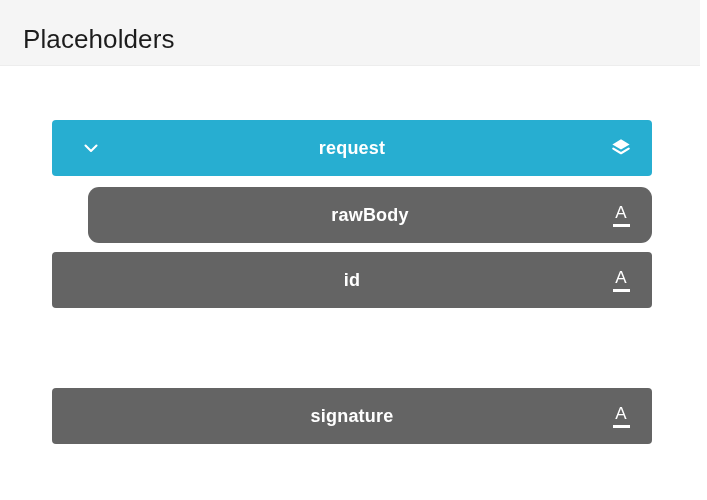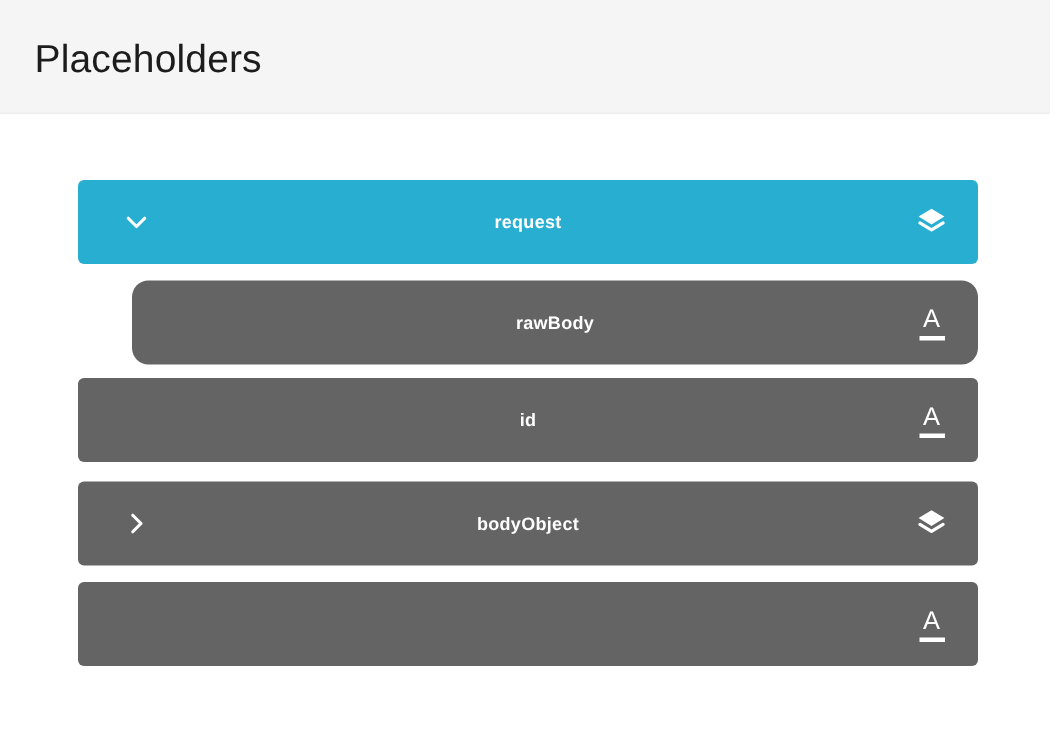--- a/index.html
+++ b/index.html
@@ -13,21 +13,21 @@
     font-family: "Liberation Sans", sans-serif;
     overflow: hidden;
   }
 
   
   .app-header {
     position: absolute;
     left: 0;
     top: 0;
     width: 700px;
-    height: 76px;
+    height: 66px;
     background: #f5f5f5;
     border-bottom: 1px solid #ededed;
     box-sizing: border-box;
   }
   .app-header .title {
     position: absolute;
     left: 23px;
     top: 24px;
     font-size: 26px;
     font-weight: 400;
@@ -58,21 +58,21 @@
     justify-content: center;
     cursor: pointer;
   }
   .node.level-0 { left: 52px; }
   .node.level-1 { left: 88px; }
 
   .node.kind-object   { background: #27aed1; }
   .node.kind-default  { background: #646464; }
 
   .node-label {
-    font-size: 12px;
+    font-size: 18px;
     font-weight: bold;
     color: #ffffff;
     letter-spacing: 0.2px;
     white-space: nowrap;
     text-align: center;
   }
 
   
   .toggle {
     position: absolute;
@@ -151,35 +151,22 @@
     </div>
     <div class="node level-0 kind-default" style="top: 175px;">
       <span class="node-label">id</span>
       <span class="type-icon">
         <span class="letter-a-wrap">
           <span class="letter-a">A</span>
           <span class="letter-a-bar"></span>
         </span>
       </span>
     </div>
-    <div class="node level-0 kind-default" style="top: 244px;">
-      <span class="toggle">
-        <svg width="20" height="20" viewBox="0 0 20 20" aria-hidden="true">
-          <path d="M7.5 4.5 L13 10 L7.5 15.5" fill="none" stroke="#ffffff" stroke-width="2.1" stroke-linecap="round" stroke-linejoin="round"></path>
-        </svg>
-      </span>
-      <span class="node-label">bodyObject</span>
-      <span class="type-icon">
-        <svg width="22" height="22" viewBox="0 0 22 22" aria-hidden="true">
-          <path d="M11 2.2 L19.6 7.4 L11 12.6 L2.4 7.4 Z" fill="#ffffff"></path>
-          <path d="M3.3 11.6 L11 16.2 L18.7 11.6" fill="none" stroke="#ffffff" stroke-width="2.2" stroke-linecap="round" stroke-linejoin="round"></path>
-        </svg>
-      </span>
-    </div>
     <div class="node level-0 kind-default" style="top: 311px;">
+      <span class="node-label">signature</span>
       <span class="type-icon">
         <span class="letter-a-wrap">
           <span class="letter-a">A</span>
           <span class="letter-a-bar"></span>
         </span>
       </span>
     </div>
   </div>
 
 </body></html>

